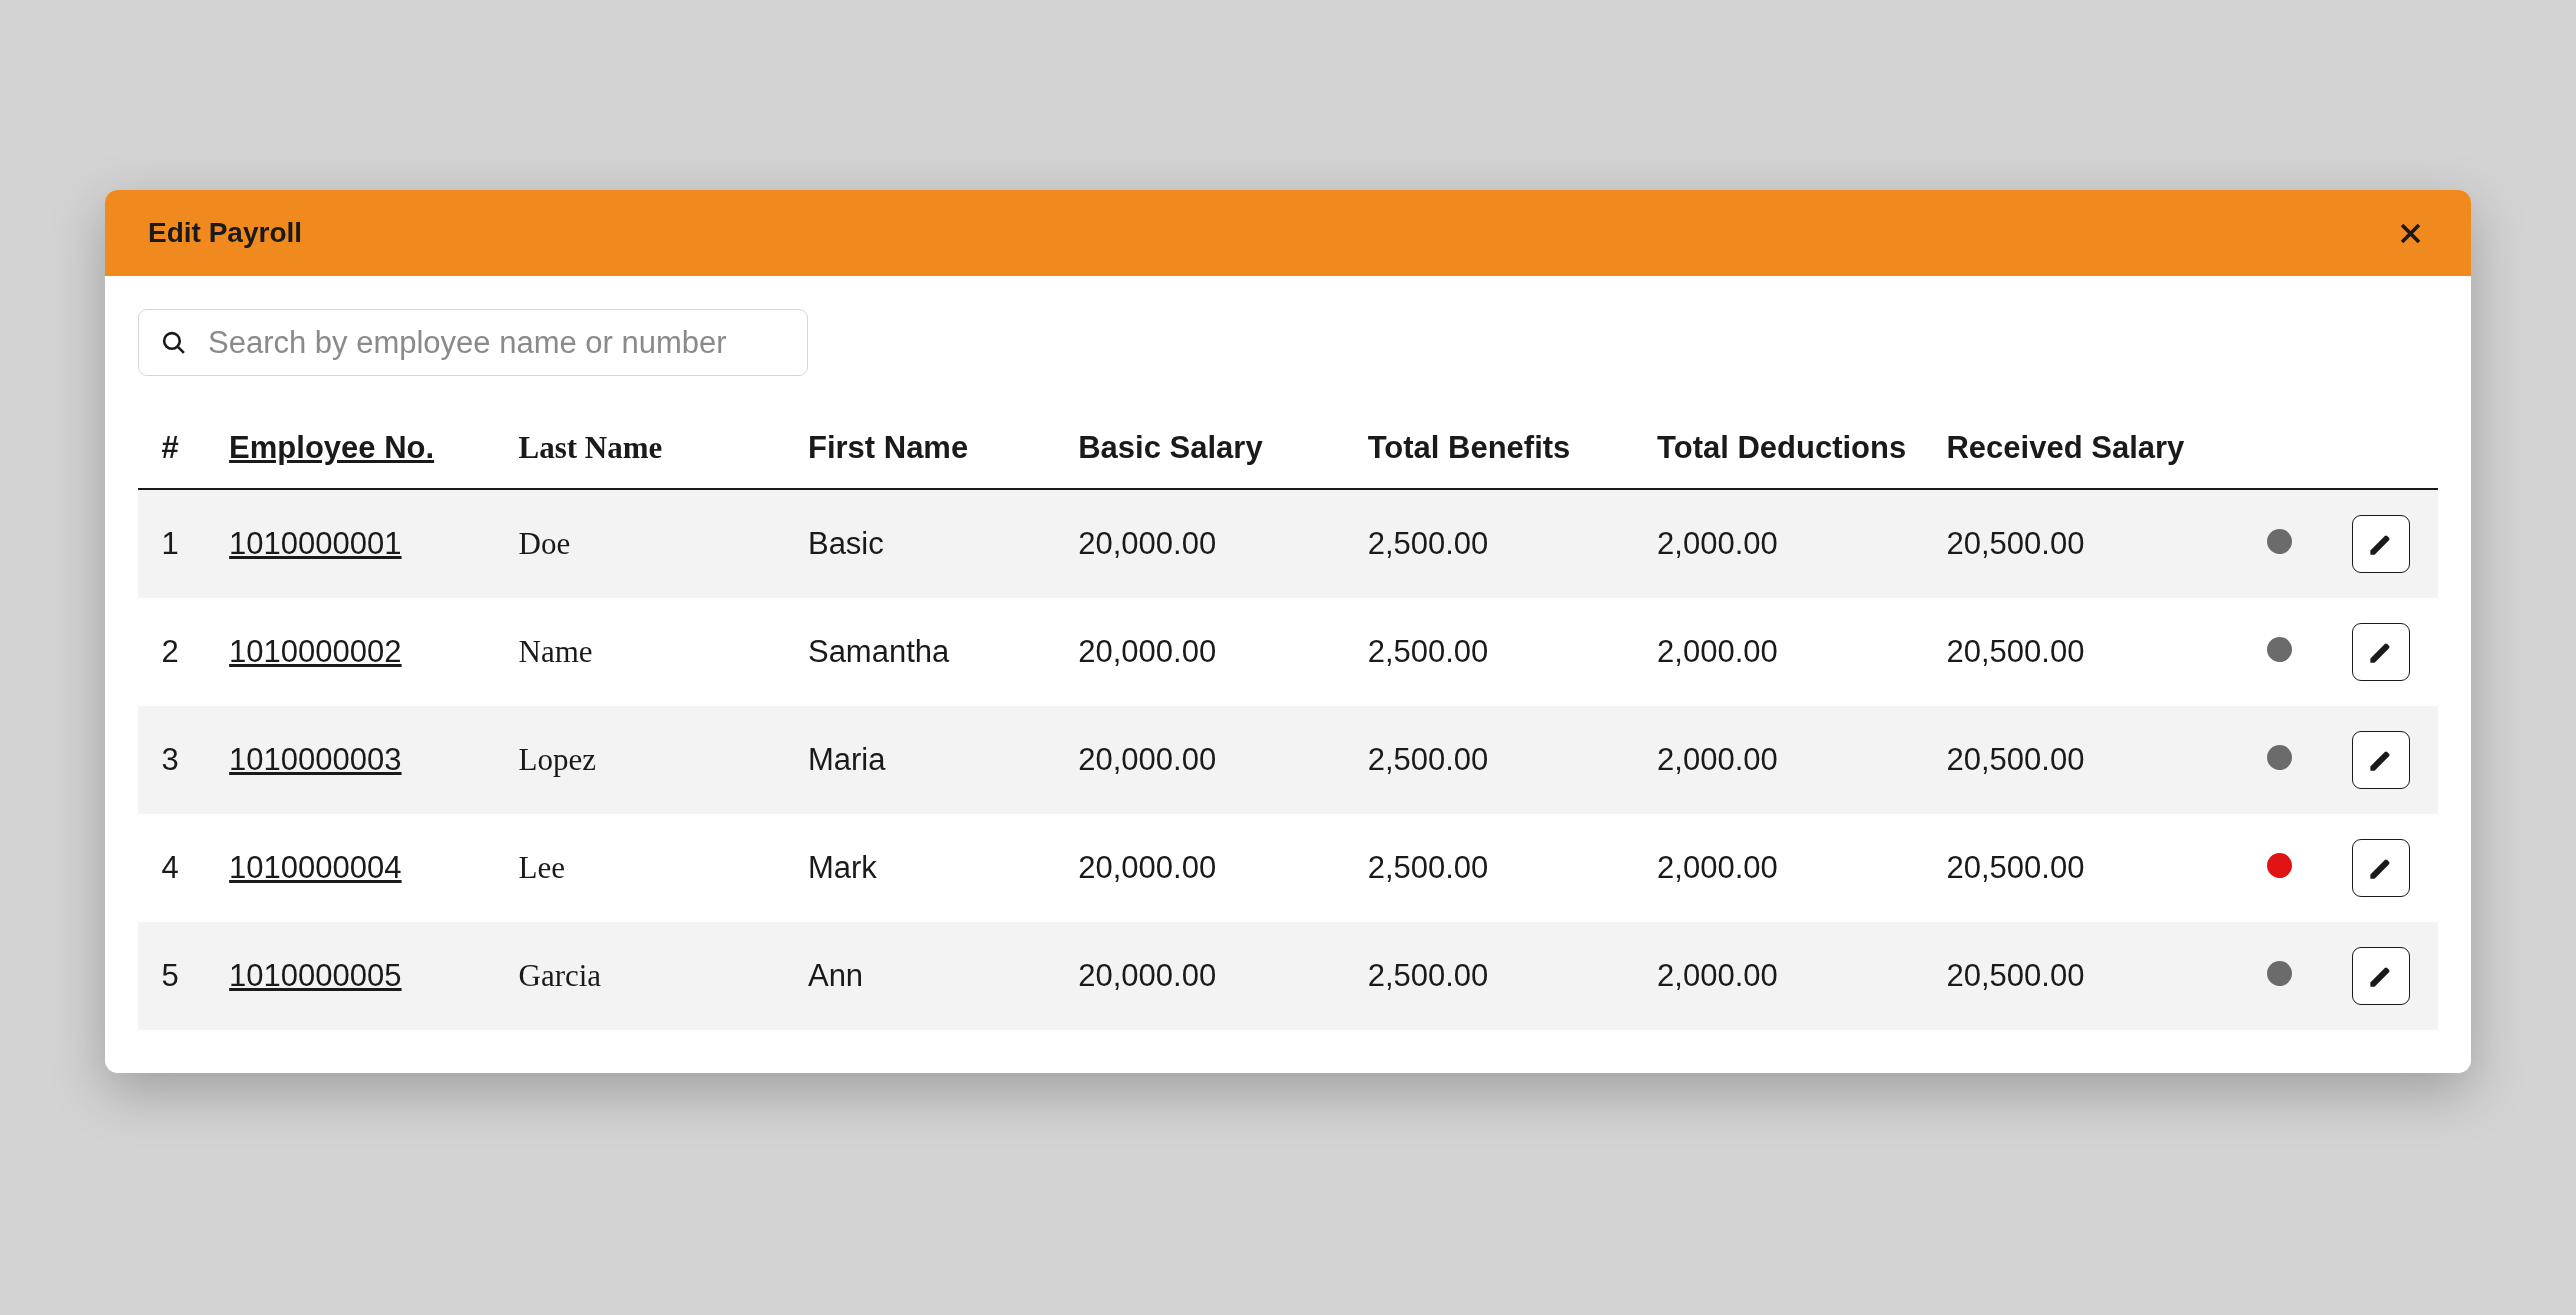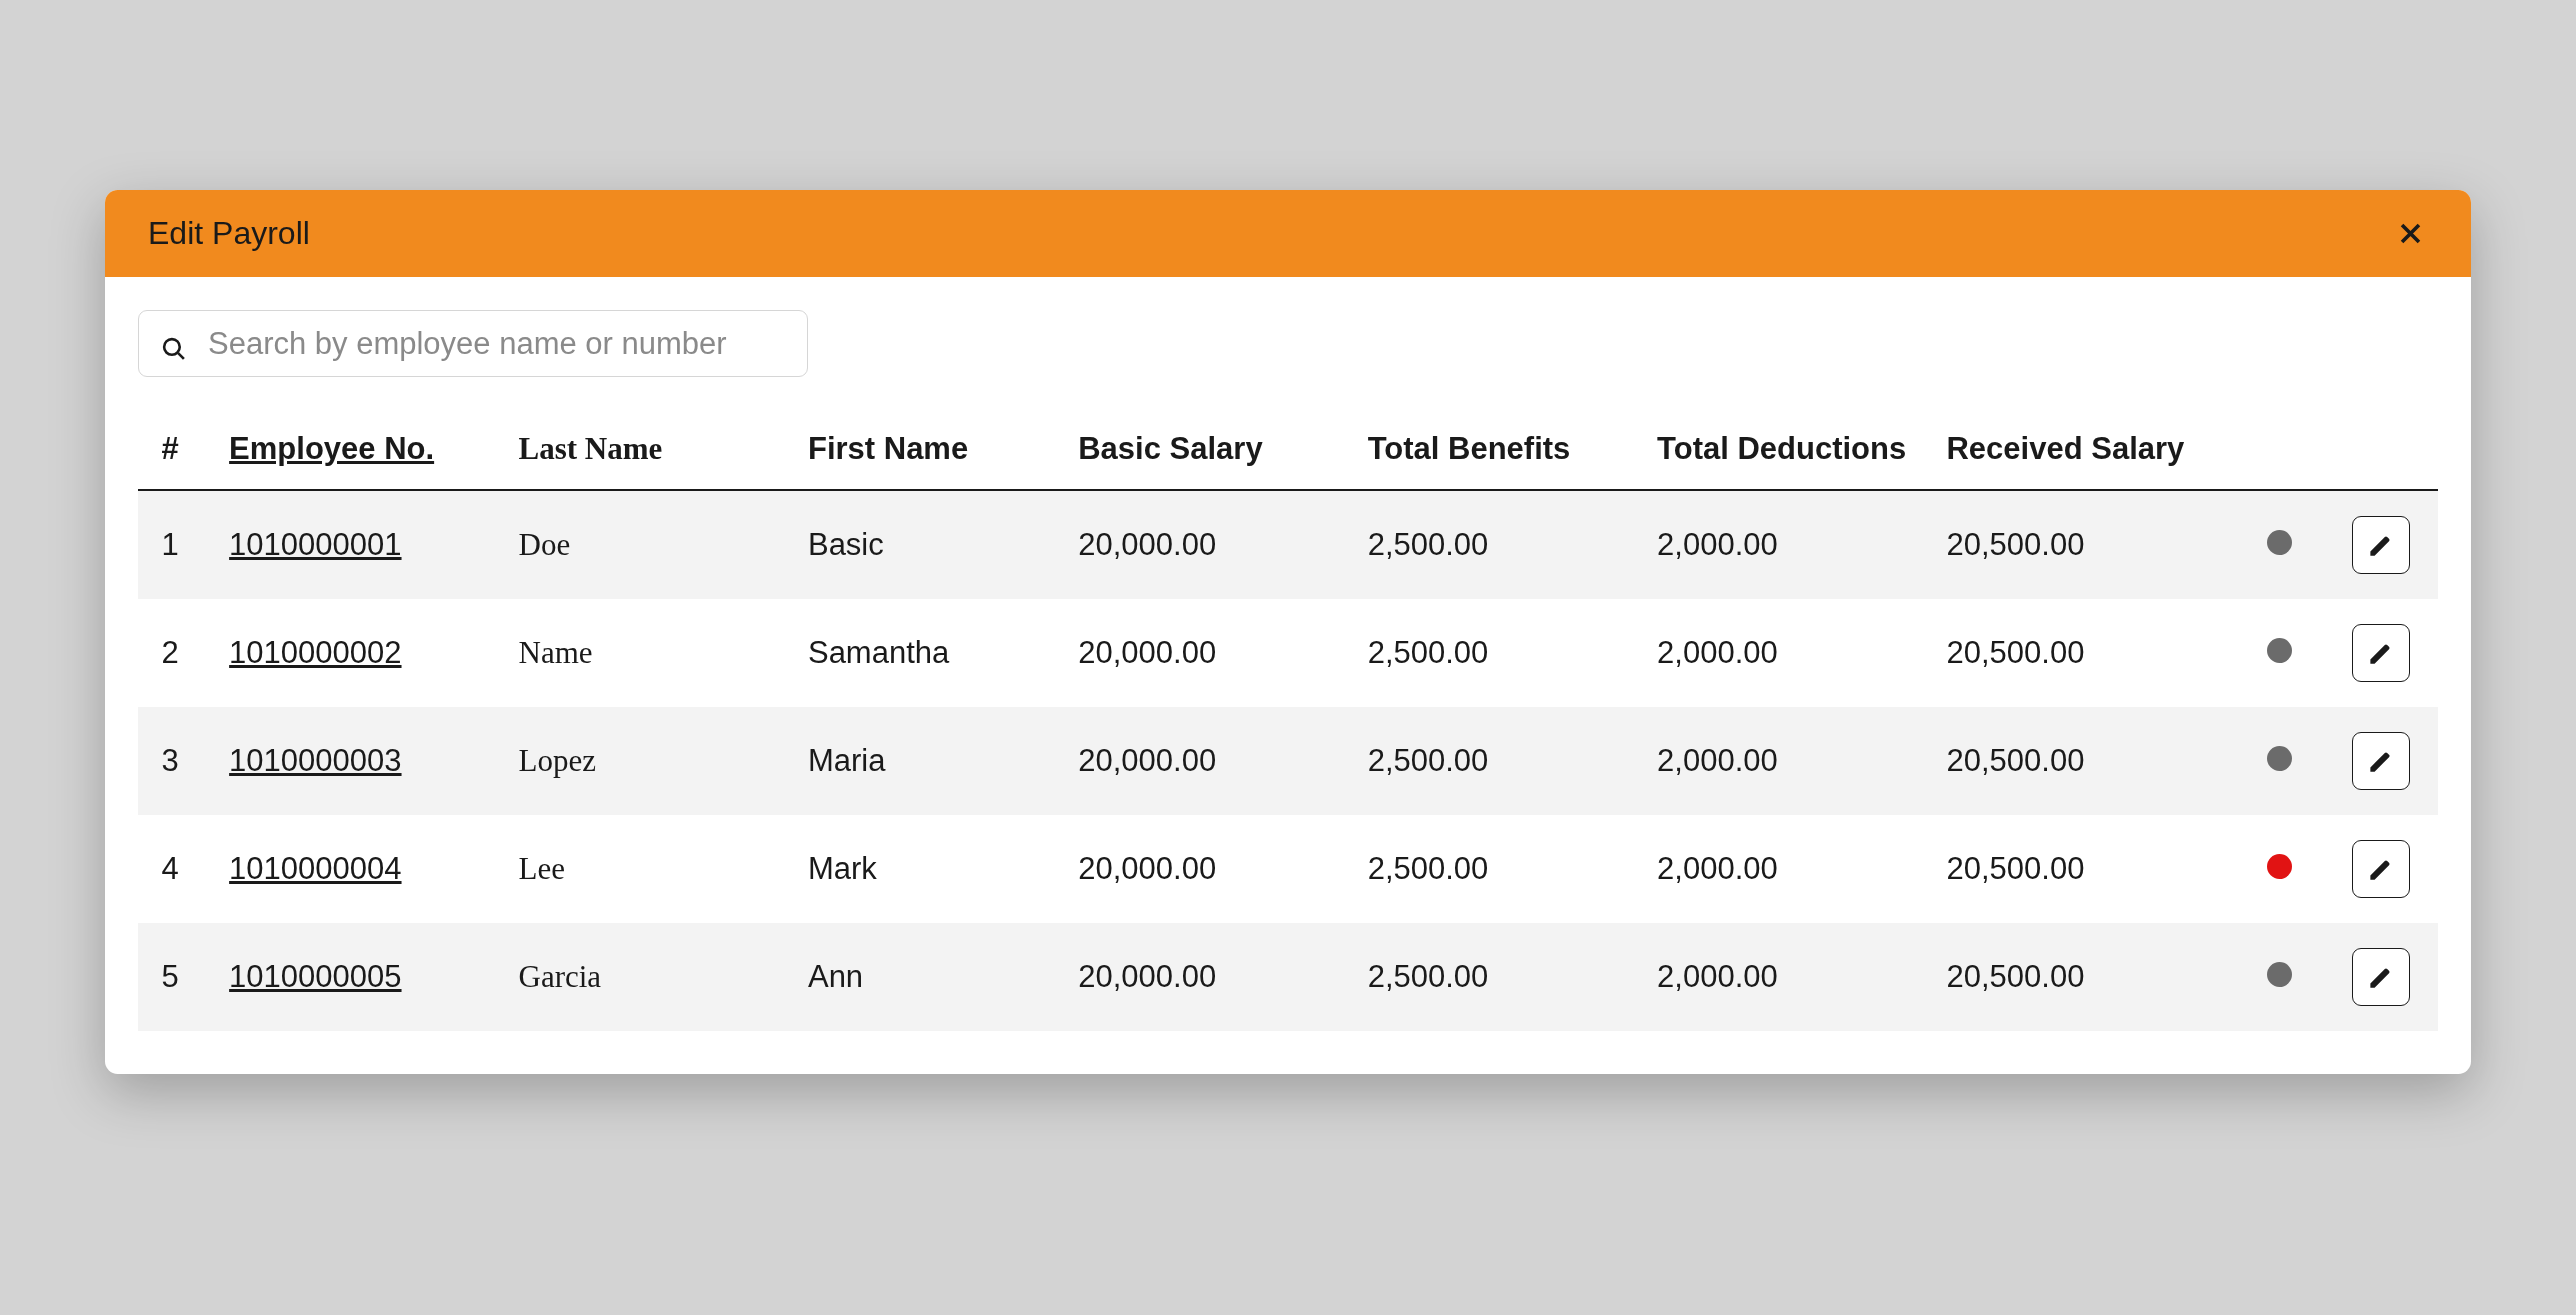--- a/index.html
+++ b/index.html
@@ -25,22 +25,22 @@
       box-shadow: 0 18px 54px rgba(0,0,0,0.25);
     }
     .header {
       background: #f18a1e;
       display: flex;
       justify-content: space-between;
       align-items: center;
       padding: 25px 43px;
     }
     .header-title {
-      font-size: 32px;
-      font-weight: 400;
+      font-size: 28px;
+      font-weight: 700;
       color: #1a1a1a;
     }
     .close-btn {
       width: 36px;
       height: 36px;
       display: flex;
       align-items: center;
       justify-content: center;
       cursor: pointer;
       background: none;
@@ -50,21 +50,21 @@
       width: 29px;
       height: 29px;
       stroke: #1a1a1a;
       stroke-width: 3;
     }
     .content {
       padding: 33px 33px 43px 33px;
     }
     .search-box {
       display: flex;
-      align-items: flex-end;
+      align-items: center;
       border: 1.8px solid #d6d6d6;
       border-radius: 9px;
       padding: 14.5px 22px;
       width: 670px;
       gap: 22px;
       margin-bottom: 36px;
     }
     .search-box svg {
       width: 27px;
       height: 27px;

